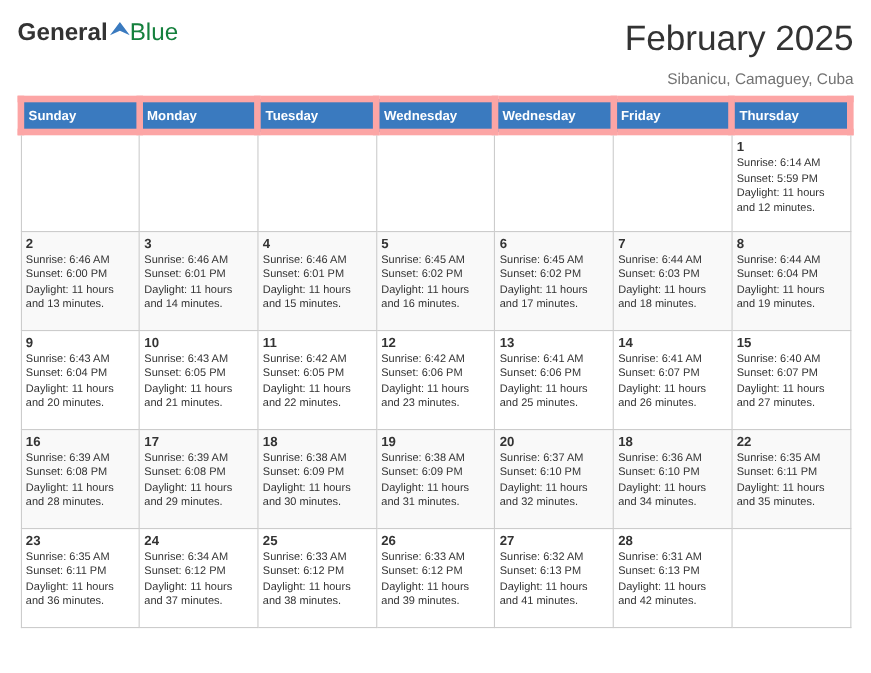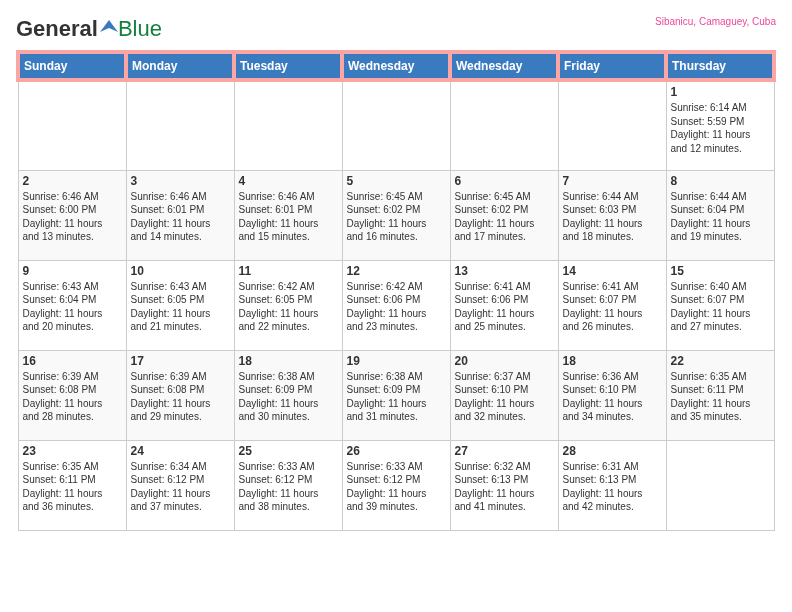--- a/index.html
+++ b/index.html
@@ -37,36 +37,37 @@
     }
     .title-block {
       text-align: right;
     }
     .month-title {
       font-size: 32px;
       font-weight: normal;
       color: #333;
     }
     .subtitle {
-      font-size: 10px;
-      color: #ec4899;
+      font-size: 14px;
+      color: #737373;
+      margin-top: 10px;
     }
     table {
       width: 100%;
       border-collapse: collapse;
       table-layout: fixed;
     }
     thead tr th {
       background-color: #3a7abf;
       color: white;
       font-size: 12px;
       font-weight: bold;
       padding: 5px 4px;
       text-align: left;
-      border: 4px solid #fca5a5;
+      border: 6px solid #fca5a5;
     }
     tbody tr td {
       border: 1px solid #ccc;
       vertical-align: top;
       padding: 3px 4px;
       height: 90px;
       font-size: 10px;
       color: #333;
       background: #fff;
     }
@@ -95,20 +96,21 @@
   <div class="logo">
     <div class="logo-row">
       <span class="logo-general">General</span>
       <svg width="18" height="18" viewBox="0 0 18 18" style="margin-left:2px;margin-top:-4px;">
         <polygon points="9,2 18,14 9,10 0,14" fill="#3a7abf"></polygon>
       </svg>
     </div>
     <span class="logo-blue">Blue</span>
   </div>
   <div class="title-block">
+    <div class="month-title">February 2025</div>
     <div class="subtitle">Sibanicu, Camaguey, Cuba</div>
   </div>
 </div>
 
 <table>
   <thead>
     <tr>
     <th>Sunday</th>
         <th>Monday</th>
         <th>Tuesday</th>

